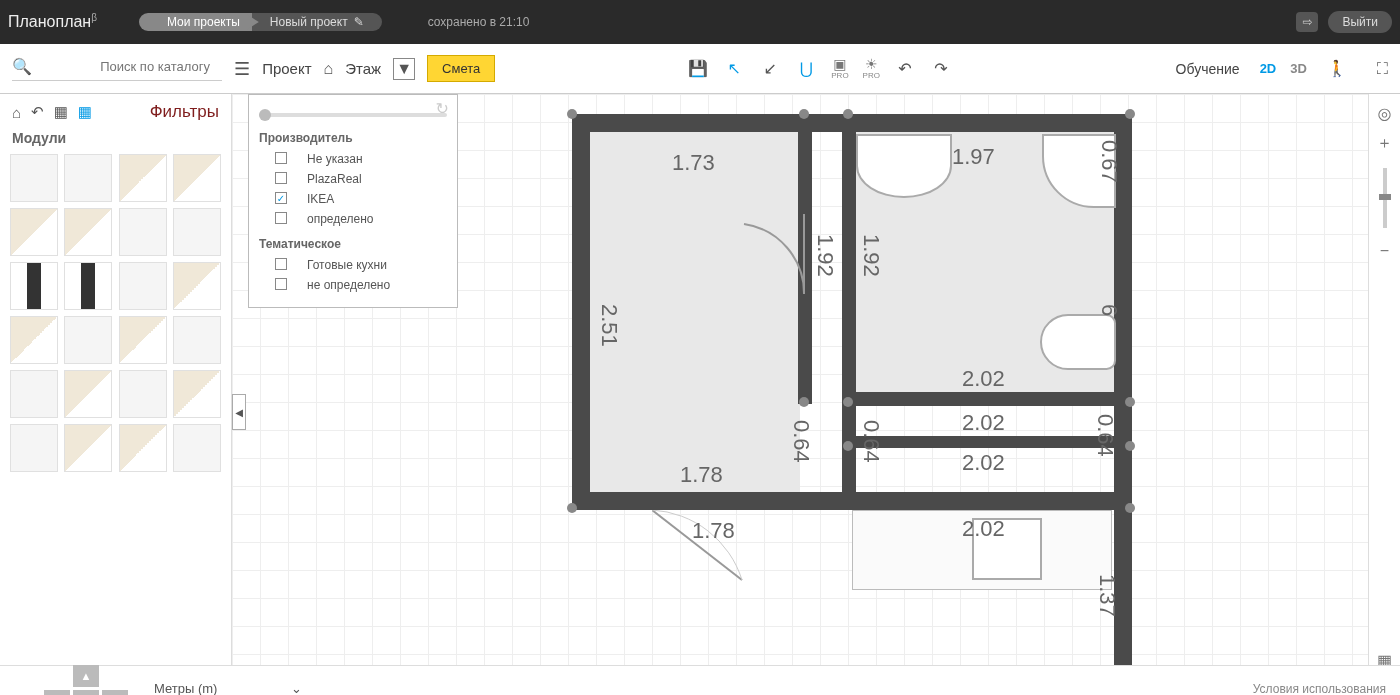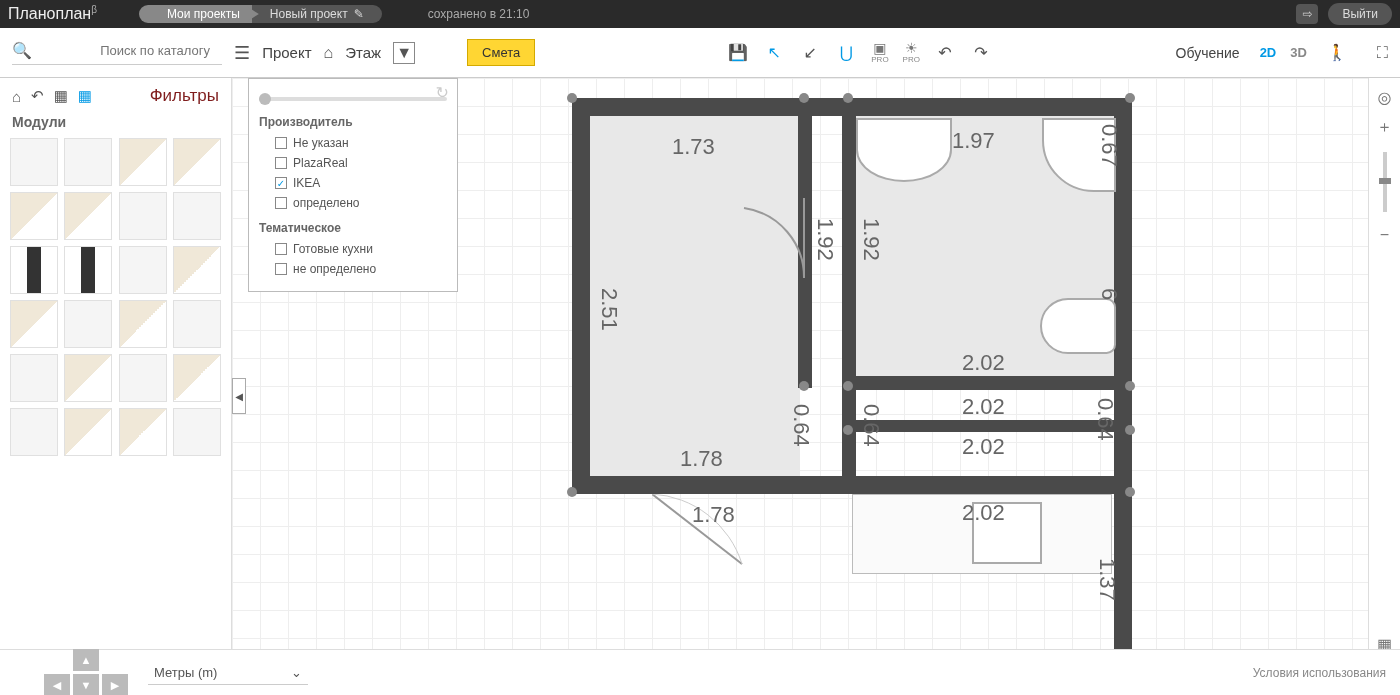--- a/index.html
+++ b/index.html
@@ -1,19 +1,19 @@
 <!DOCTYPE html>
 <html><head>
 <meta charset="utf-8">
 <style>
   * { box-sizing: border-box; margin: 0; padding: 0; font-family: Arial, sans-serif; }
   body { width: 1400px; height: 695px; overflow: hidden; background: #fff; user-select: none; }
 
   
-  .topbar { height: 28px; background: #2a2a2a; display: flex; align-items: center; color: #ccc; font-size: 12px; padding: 0 8px; gap: 6px; }
+  .topbar { height: 44px; background: #2a2a2a; display: flex; align-items: center; color: #ccc; font-size: 12px; padding: 0 8px; gap: 6px; }
   .logo { font-size: 16px; color: #eee; font-weight: 400; padding-right: 6px; }
   .logo sup { font-size: 10px; color: #aaa; }
   .lang { display: flex; gap: 0; }
   .lang-item { border:1px solid #555; border-right:none; padding:2px 6px; font-size:11px; color:#bbb; cursor:pointer; background:#333; }
   .lang-item:last-child { border-right:1px solid #555; }
   .lang-item.active { background:#555; color:#fff; }
   .crumb-wrap { display:flex; align-items:center; margin-left: 30px; }
   .crumb1 { background:#888; color:#ffffff; padding:2px 12px 2px 28px; border-radius:12px 0 0 12px; font-size:12px; position:relative; }
   .crumb1:after { content:''; position:absolute; right:-7px; top:0; bottom:0; width:14px; background:#888; clip-path: polygon(0 0,100% 50%,0 100%); }
   .crumb2 { background:#555; color:#ddd; padding:2px 18px 2px 18px; border-radius:0 12px 12px 0; font-size:12px; display:flex; align-items:center; gap:6px; }
@@ -23,21 +23,21 @@
   .exit-btn { background:#555; color:#ddd; border:none; padding:4px 14px; border-radius:11px; font-size:12px; cursor:pointer; }
 
   
   .toolbar2 { height: 50px; border-bottom:1px solid #ccc; display:flex; align-items:center; padding:0 12px; gap:12px; background:#fff; }
   .search-wrap { display:flex; align-items:center; gap:8px; color:#aaa; width:210px; border-bottom:1px solid #ccc; padding-bottom:4px; }
   .search-wrap input { border:none; outline:none; font-size:13px; color:#0f172a; width:170px;text-align:right; }
   .hamburger { font-size:18px; color:#555; }
   .tb2-label { font-size:15px; color:#444; }
   .home-ic { font-size:16px; color:#555; }
   .dropdown-arrow { width:22px; height:22px; border:1px solid #888; display:flex; align-items:center; justify-content:center; color:#555; }
-  .estimate-btn { background:#ffd633; border:1px solid #d4aa00; padding:5px 14px; font-size:13px; color:#333; cursor:pointer;margin-left:40px; }
+  .estimate-btn { background:#ffd633; border:1px solid #d4aa00; padding:5px 14px; font-size:13px; color:#333; cursor:pointer; }
   .tool-icons { display:flex; gap:14px; align-items:center; margin-left:180px; }
   .tool-ic { font-size:16px; color:#555; cursor:pointer; width:22px; text-align:center; }
   .tool-ic.blue { color:#0099e5; }
   .pro-ic { display:flex; flex-direction:column; align-items:center; font-size:8px; color:#888; cursor:pointer; }
   .pro-ic .top { font-size:14px; color:#777; line-height:1; }
   .tb2-right { margin-left:auto; display:flex; align-items:center; gap:20px; }
   .train { font-size:14px; color:#444; cursor:pointer; }
   .view-toggle { display:flex; gap:14px; font-size:13px; font-weight:bold; }
   .view-toggle span { cursor:pointer; color:#888;text-align:center; }
   .view-toggle .active { color:#0099e5; }
@@ -58,21 +58,21 @@
   .thumb { width:48px; height:48px; background:linear-gradient(135deg,#f0e8d8 50%,#fff 50%); border:1px solid #e0e0e0; cursor:pointer; }
   .thumb.white { background:#f5f5f5; }
   .thumb.dark { background:linear-gradient(90deg,#fff 35%,#333 35%,#333 65%,#fff 65%); }
 
   
   .filter-panel { position:absolute; left:248px; top:0; width:210px; background:#fff; border:1px solid #bbb; padding:8px 10px 12px; font-size:12px; color:#555; z-index:5; }
   .fp-slider { height:4px; background:#ddd; border-radius:2px; margin:10px 0 14px; position:relative; }
   .fp-slider:before { content:''; position:absolute; left:0; top:-4px; width:12px; height:12px; background:#bbb; border-radius:50%; }
   .fp-refresh { position:absolute; right:8px; top:4px; color:#ccc; font-size:16px; cursor:pointer; }
   .fp-head { font-weight:bold; color:#666; margin:8px 0 4px; font-size:12px; }
-  .fp-item { display:flex; align-items:center; gap:6px; padding:3px 0 3px 16px; cursor:pointer; }
+  .fp-item { display:flex; gap:20px; padding:3px 0 3px 16px; cursor:pointer; }
   .chk { width:12px; height:12px; border:1.5px solid #888; display:inline-flex; align-items:center; justify-content:center; font-size:10px; color:#0099e5; }
 
   .collapse-handle { position:absolute; left:232px; top:300px; width:14px; height:36px; background:#fff; border:1px solid #aaa; display:flex; align-items:center; justify-content:center; font-size:10px; color:#555; cursor:pointer; z-index:4; }
 
   
   .canvas { flex:1; position:relative; background:#fff; overflow:hidden; }
   .grid-bg { position:absolute; inset:0;
     background-image:
       linear-gradient(#eee 1px,transparent 1px),
       linear-gradient(90deg,#eee 1px,transparent 1px);

